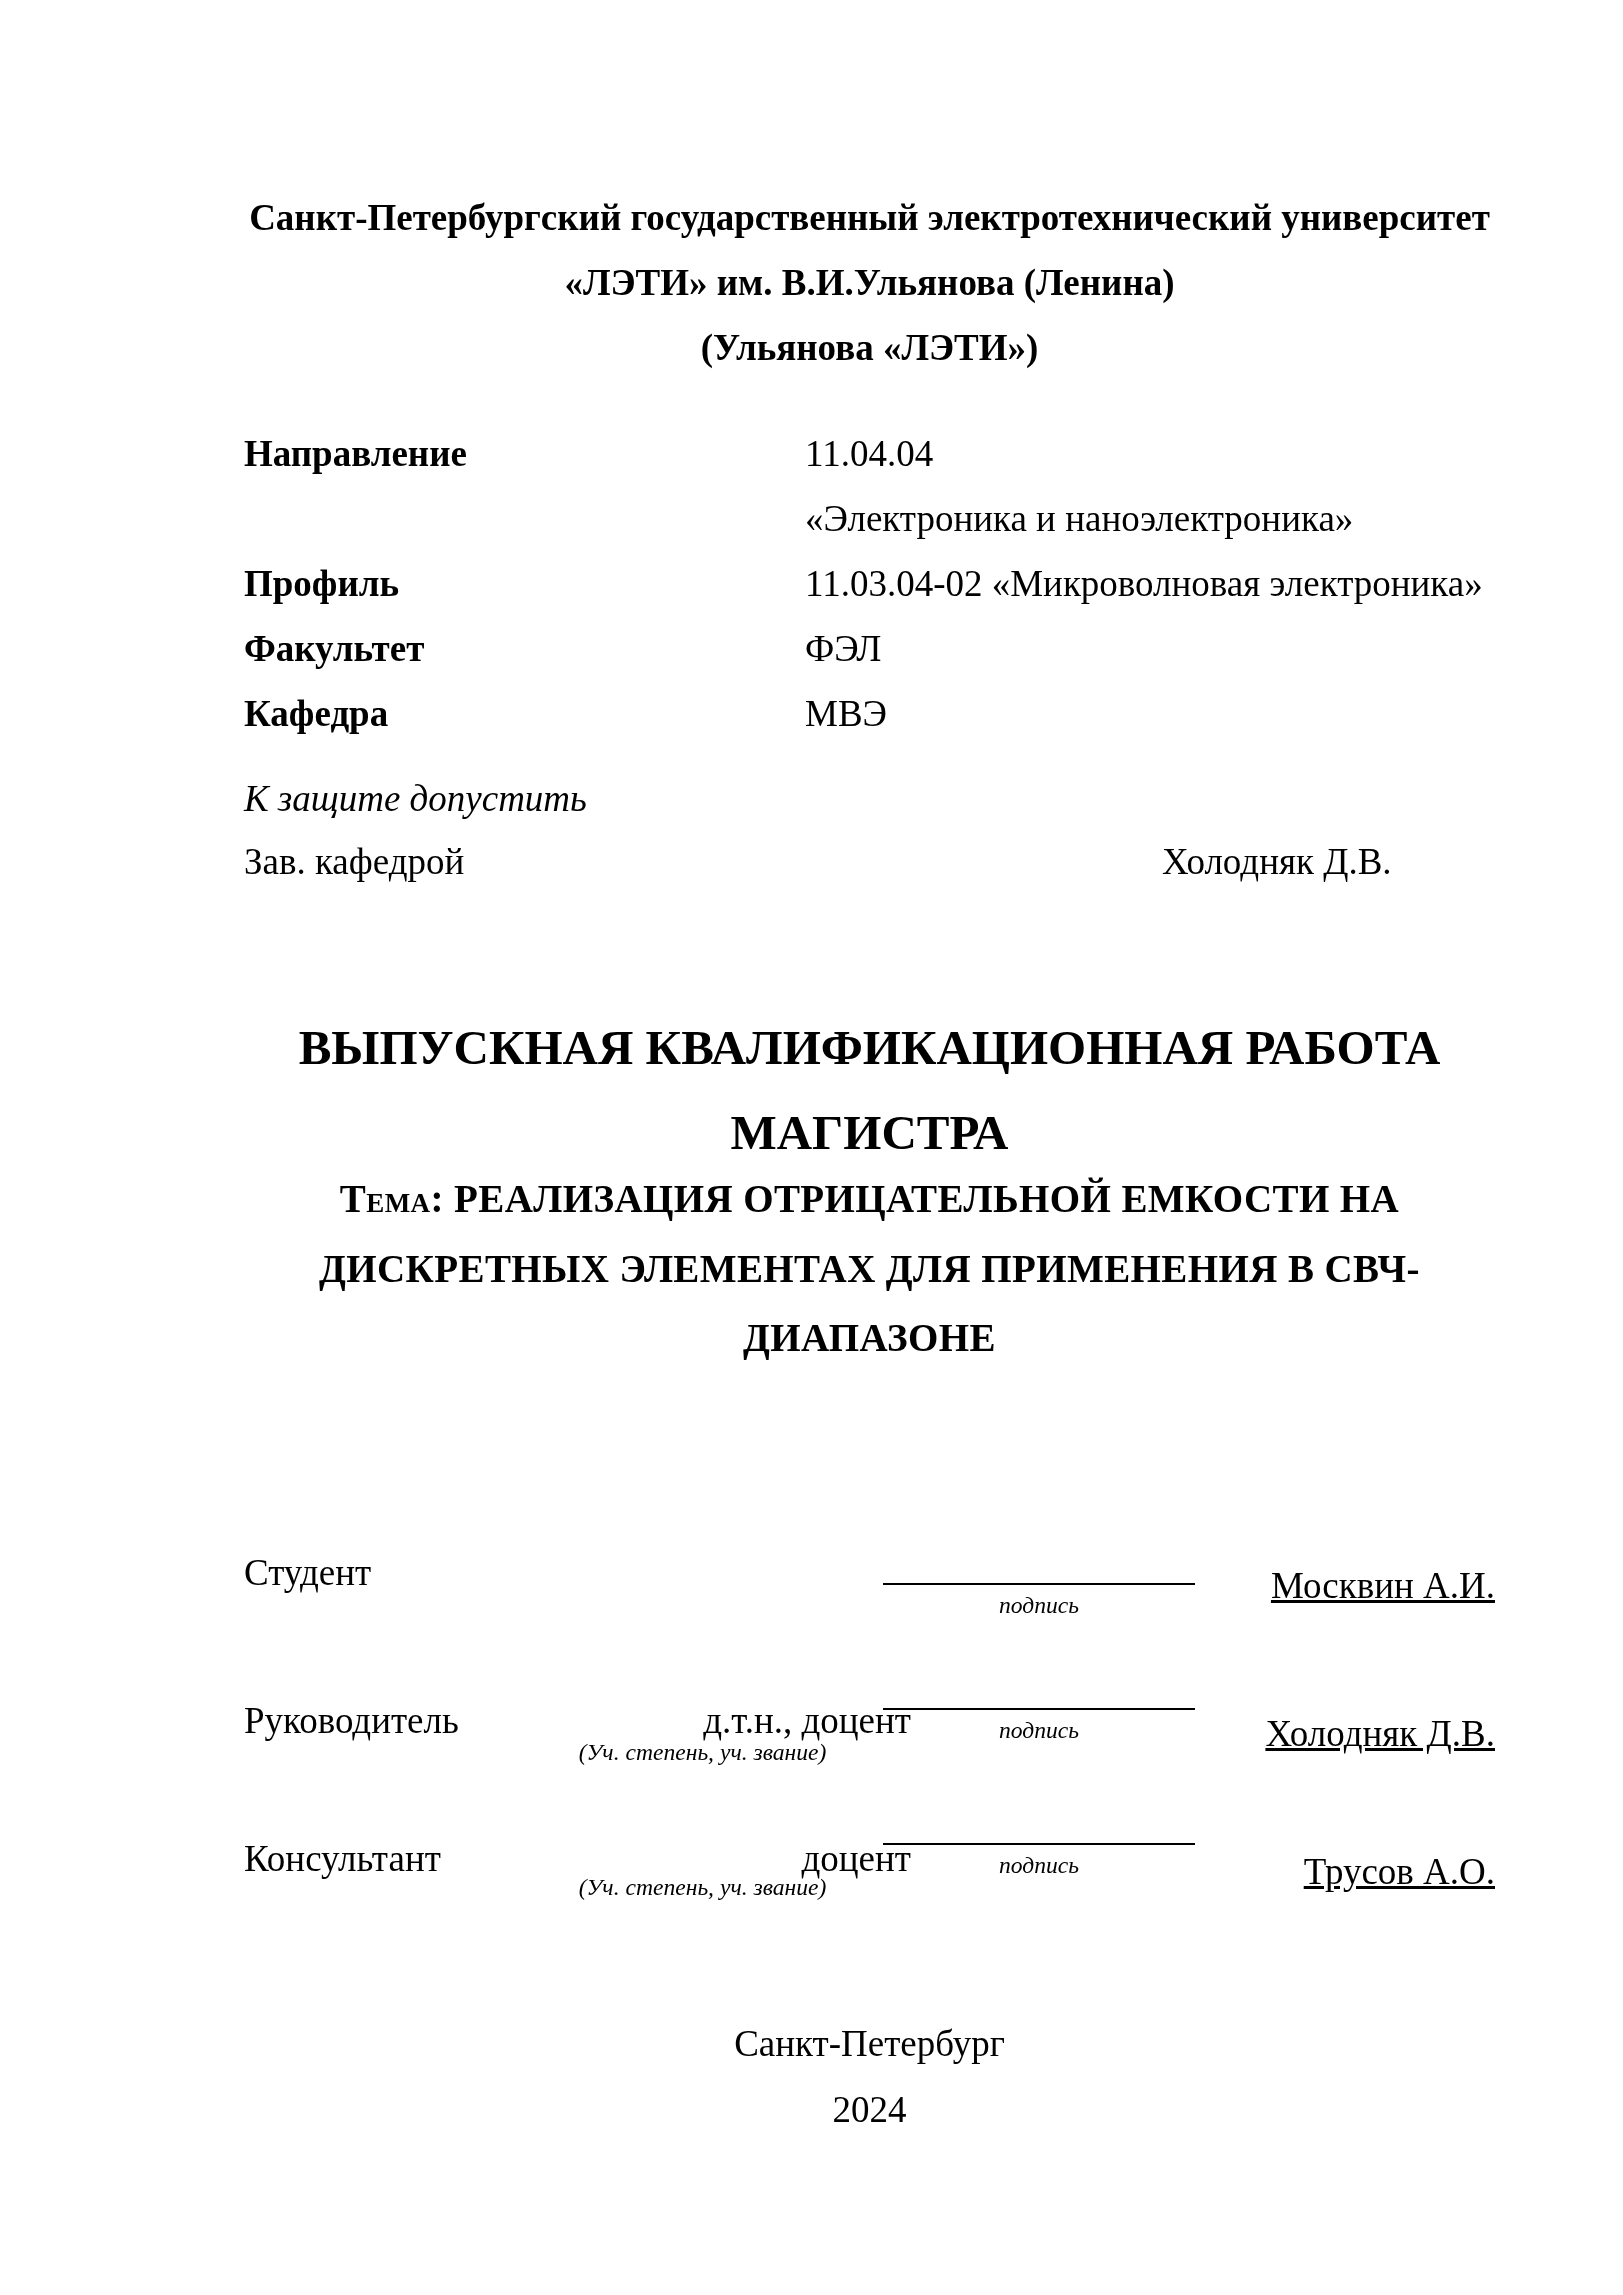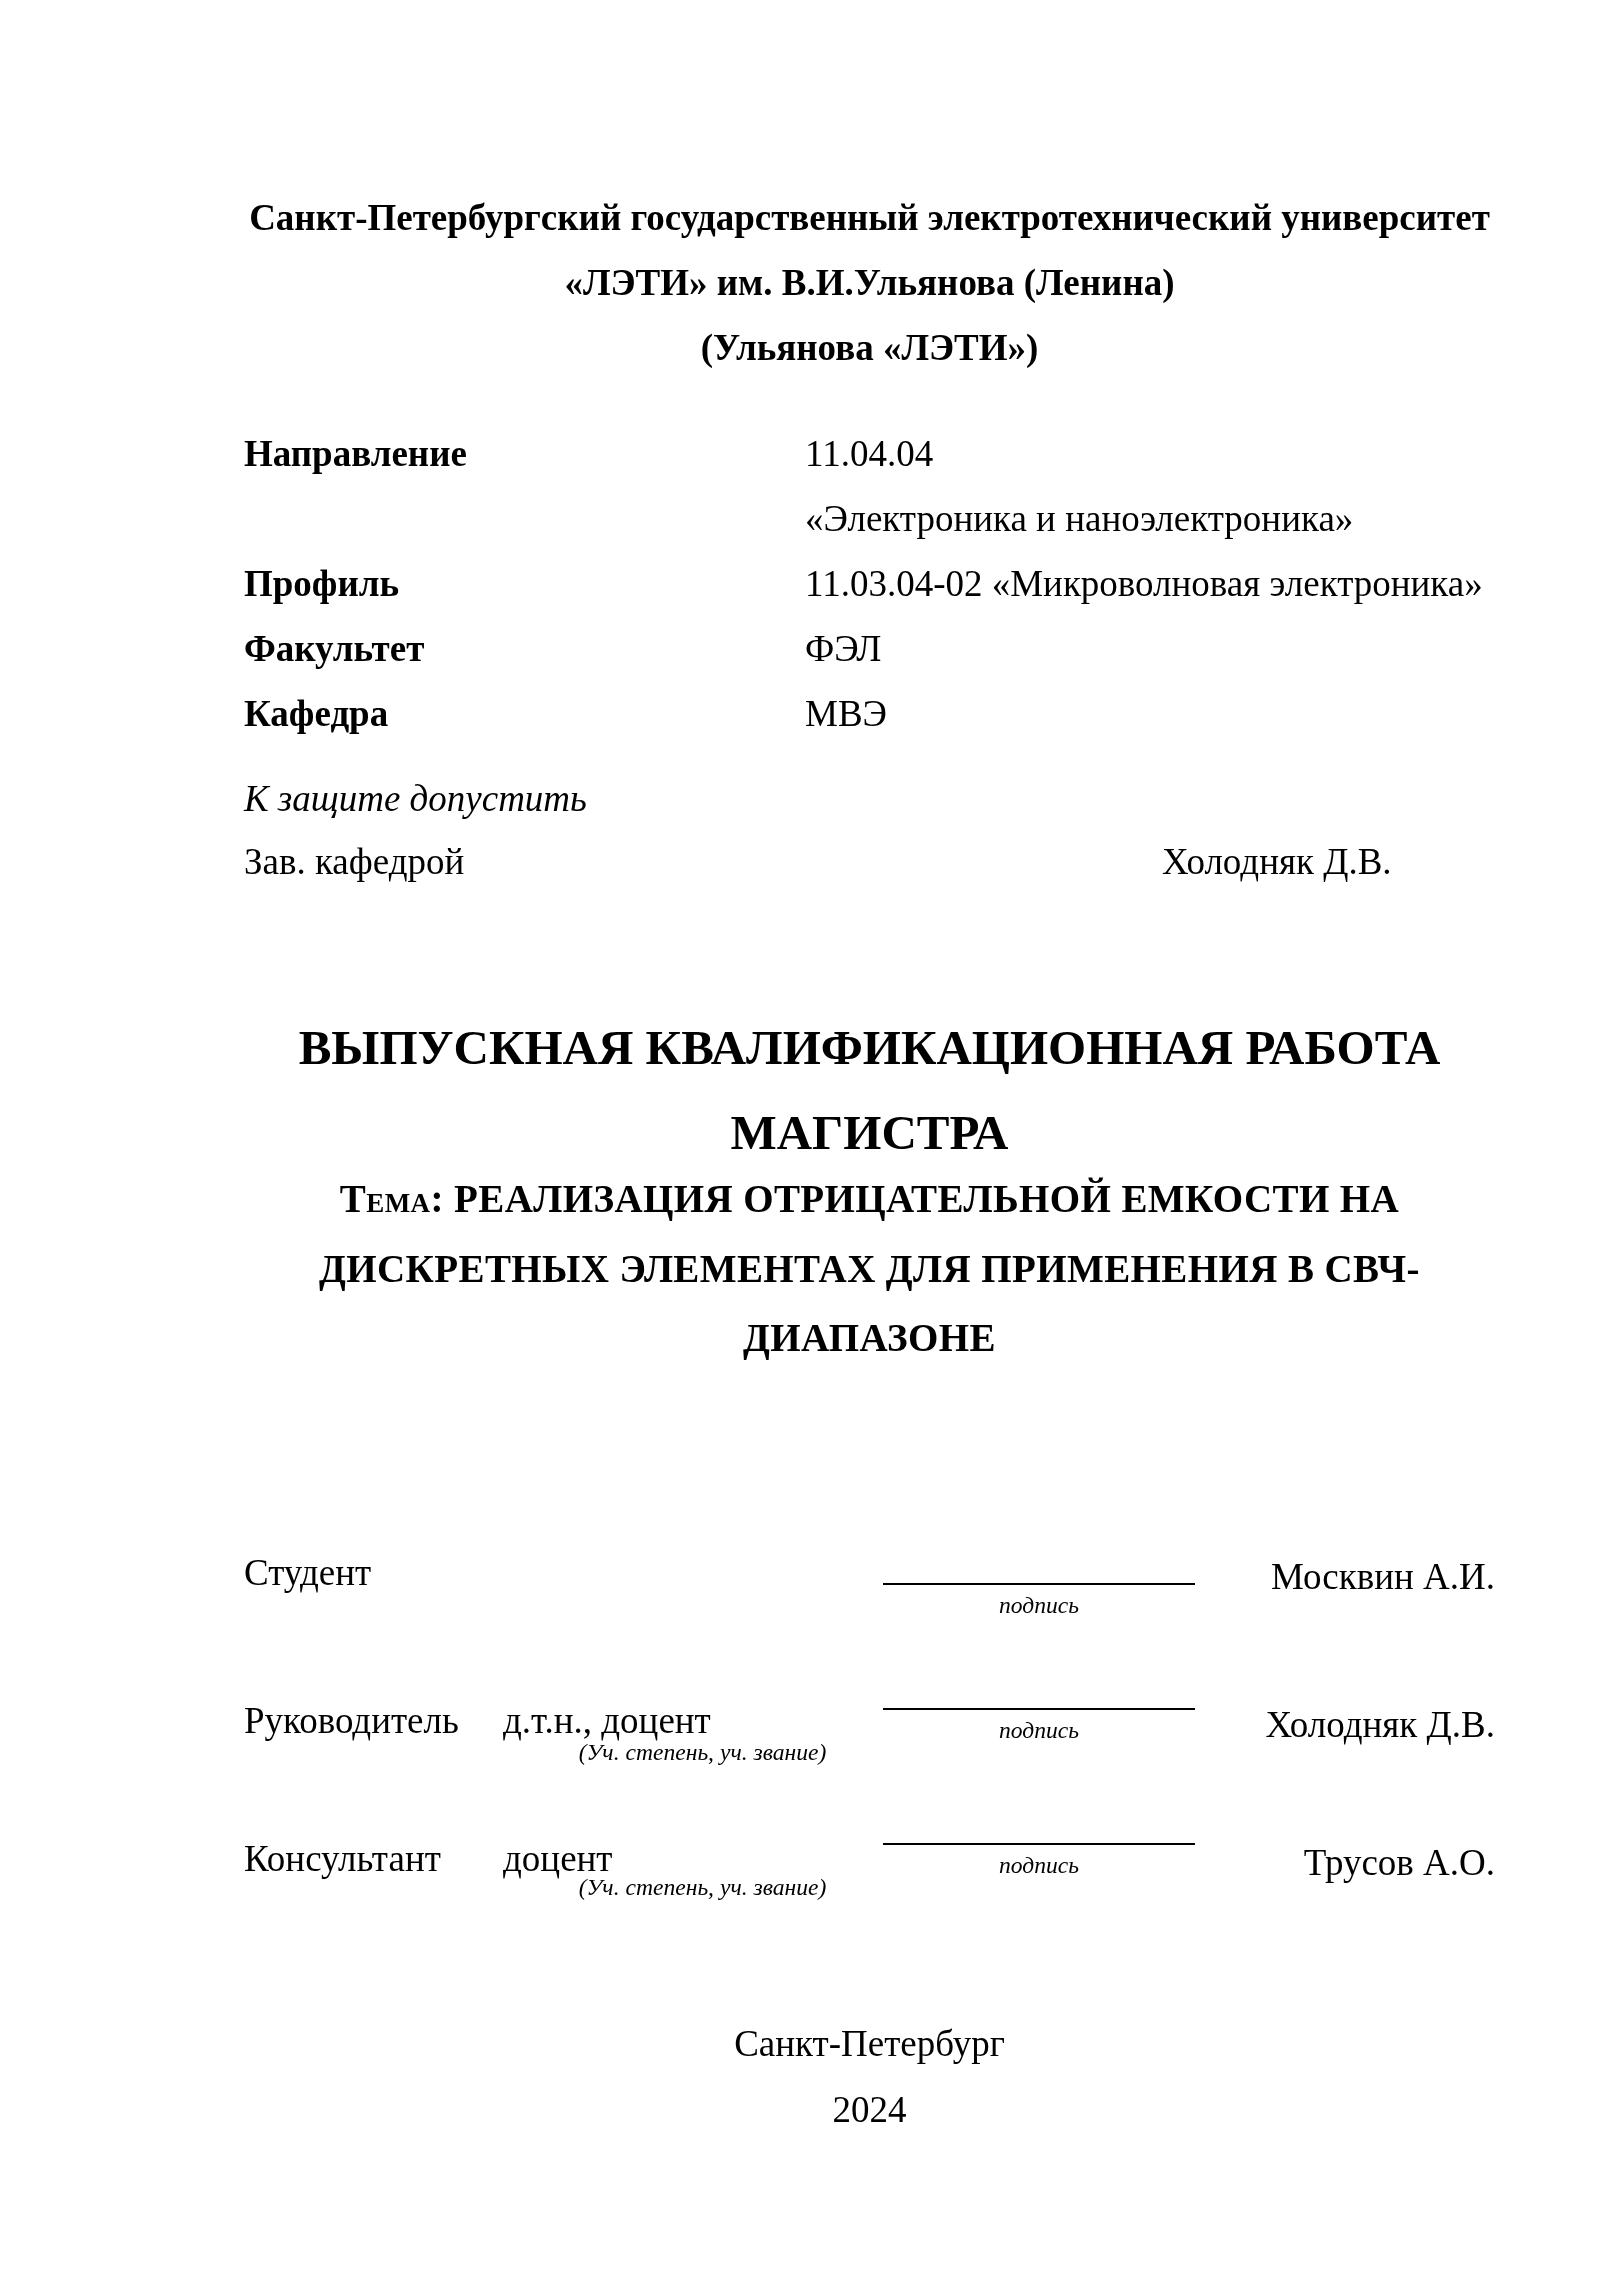--- a/index.html
+++ b/index.html
@@ -33,34 +33,35 @@
   .center { text-align: center; }
   .label { display: inline-block; }
   .value {
     position: absolute;
     left: 561px;
     top: 0;
   }
   .name-right {
     position: absolute;
     right: 0;
-    top: 4px;
+    top: 13px;
     text-align: right;
+    text-decoration: underline;
   }
   .head-name {
     position: absolute;
     left: 918px;
     top: 0;
   }
   .degree-col {
     position: absolute;
-    left: 259px;
+    left: 274px;
     width: 393px;
     top: 0;
-    text-align: left;
+    text-align: right;
   }
   .sigblock {
     position: absolute;
     left: 883px;
     width: 312px;
     border-top: 2.4px solid #000000;
     text-align: center;
     padding-top: 8px;
     line-height: 1.1;
   }

